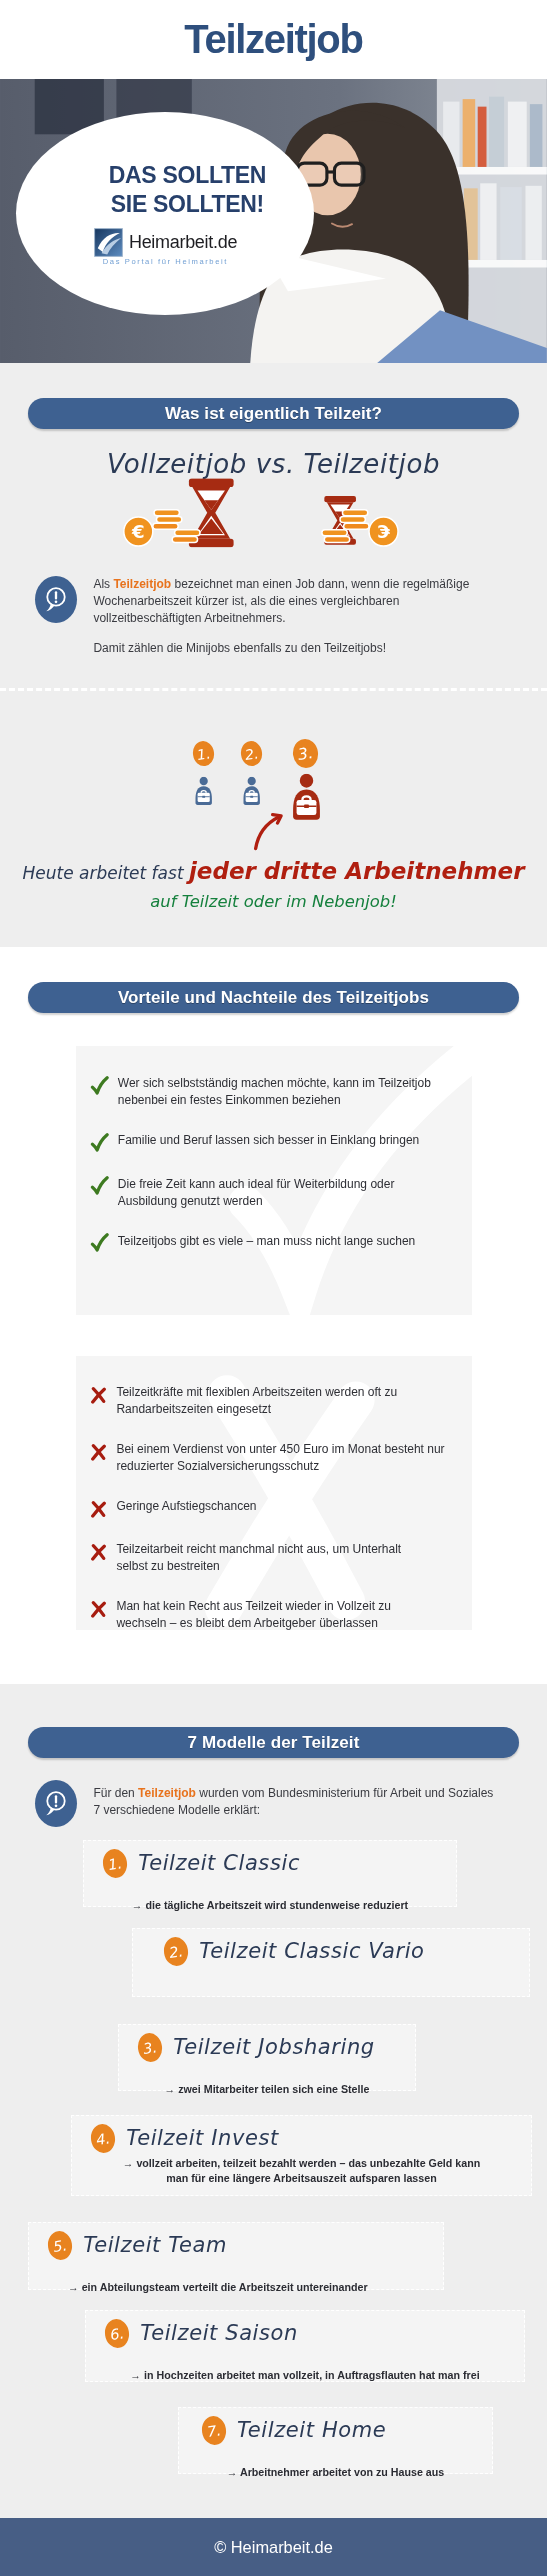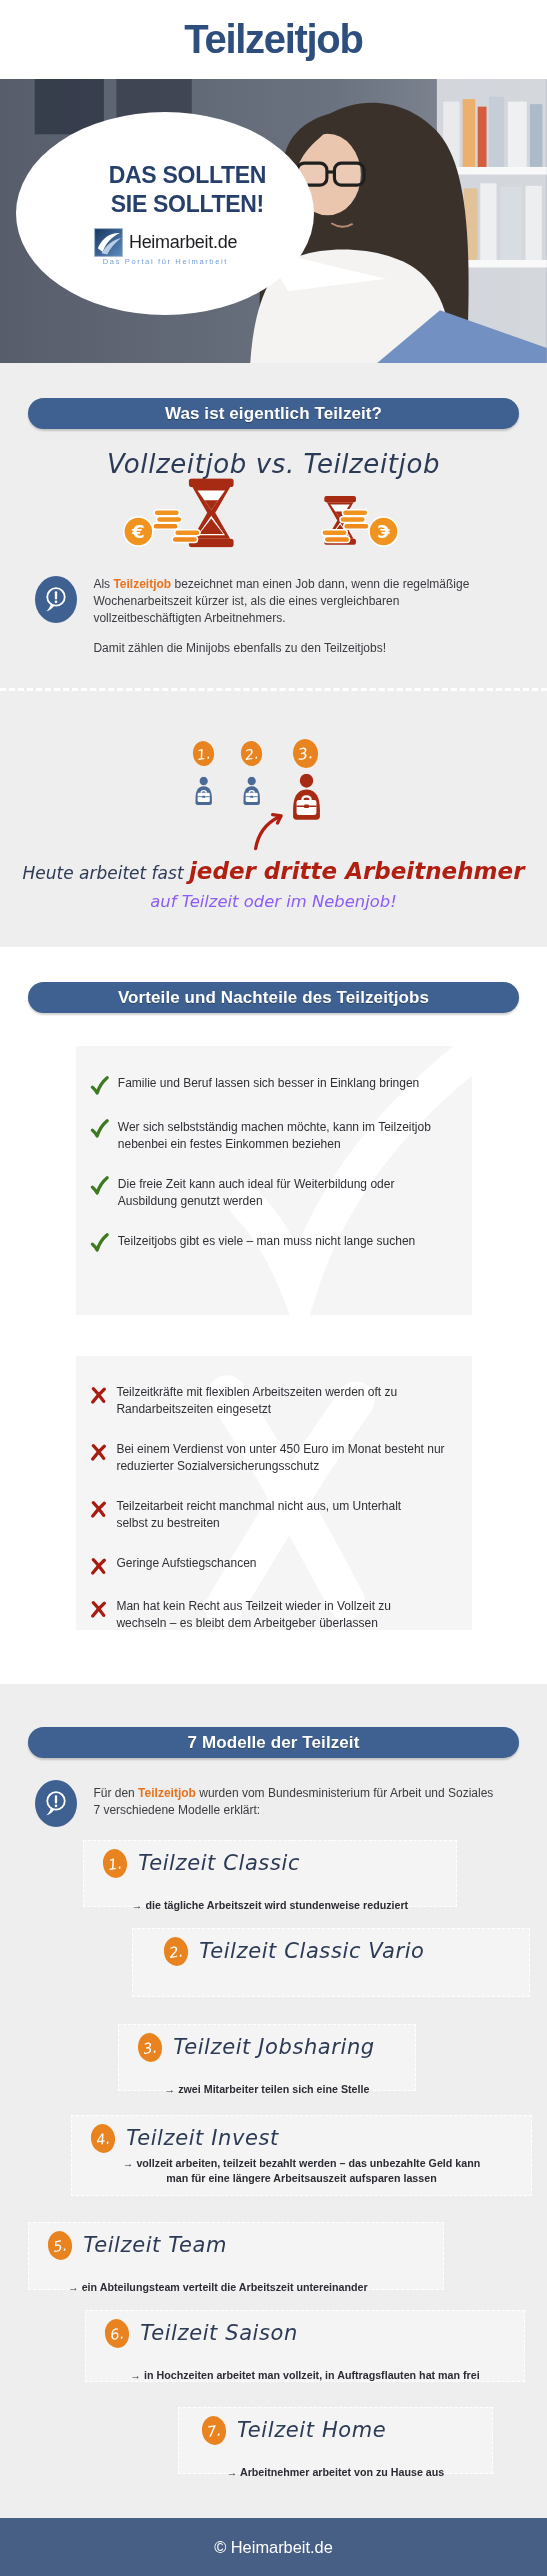--- a/index.html
+++ b/index.html
@@ -31,21 +31,21 @@
   .info-text .hl{color:#e8731d;font-weight:bold;}
   .note{margin-top:13.2px;}
 
   
   .vs-title{position:absolute;top:86px;left:0;width:100%;text-align:center;font-size:26px;color:#2b3a55;letter-spacing:0.6px;}
   .divider{position:absolute;left:0;width:100%;border-top:3.1px dashed #ffffff;}
   .stat-num{position:absolute;background:#e8831f;border-radius:50%;color:#fff;display:flex;align-items:center;justify-content:center;font-size:14px;transform:rotate(-8deg);}
   .stat-cap1{position:absolute;top:495px;width:100%;text-align:center;}
   .cap-blue{font-size:17px;color:#2b3a55;}
   .cap-red{font-size:23px;font-weight:bold;color:#b01f10;}
-  .stat-cap2{position:absolute;top:529px;width:100%;text-align:center;font-size:16.4px;color:#8b5cf6;}
+  .stat-cap2{position:absolute;top:529px;width:100%;text-align:center;font-size:16.4px;color:#15803d;}
 
   
   .pc-card{position:absolute;left:76px;width:396px;background:#f5f5f5;overflow:hidden;}
   .pc-card .wm{position:absolute;z-index:0;left:0;top:0;}
   .pc-list{position:relative;z-index:1;list-style:none;margin:0;padding:29px 21.4px 0 14px;}
   .pc-list li{display:flex;gap:8.8px;margin-bottom:23px;align-items:flex-start;}
   .pc-list li svg{flex:0 0 auto;margin-top:0.6px;}
   .pc-list li span{font-size:12px;line-height:17px;color:#2e2f35;}
 
   
@@ -251,27 +251,27 @@
 
   <div class="pc-card" style="top:99px;height:269px;">
     <svg class="wm" width="396" height="269" viewBox="0 0 630 428">
       <path d="M270,250 Q320,300 355,390 Q420,180 620,20" fill="none" stroke="#ffffff" stroke-width="55" stroke-linecap="round"></path>
     </svg>
     <ul class="pc-list">
       <li>
           <svg width="19" height="20" viewBox="0 0 32 34">
             <use href="#sym-check"></use>
           </svg>
-          <span style="max-width:330px;">Familie und Beruf lassen sich besser in Einklang bringen</span>
+          <span style="max-width:330px;">Wer sich selbstständig machen möchte, kann im Teilzeitjob nebenbei ein festes Einkommen beziehen</span>
         </li>
       <li>
           <svg width="19" height="20" viewBox="0 0 32 34">
             <use href="#sym-check"></use>
           </svg>
-          <span style="max-width:330px;">Wer sich selbstständig machen möchte, kann im Teilzeitjob nebenbei ein festes Einkommen beziehen</span>
+          <span style="max-width:330px;">Familie und Beruf lassen sich besser in Einklang bringen</span>
         </li>
       <li>
           <svg width="19" height="20" viewBox="0 0 32 34">
             <use href="#sym-check"></use>
           </svg>
           <span style="max-width:308px;">Die freie Zeit kann auch ideal für Weiterbildung oder Ausbildung genutzt werden</span>
         </li>
       <li>
           <svg width="19" height="20" viewBox="0 0 32 34">
             <use href="#sym-check"></use>
@@ -296,27 +296,27 @@
       <li>
           <svg width="17.6" height="19.5" viewBox="0 0 32 34">
             <use href="#sym-x"></use>
           </svg>
           <span style="max-width:330px;">Bei einem Verdienst von unter 450 Euro im Monat besteht nur reduzierter Sozialversicherungsschutz</span>
         </li>
       <li>
           <svg width="17.6" height="19.5" viewBox="0 0 32 34">
             <use href="#sym-x"></use>
           </svg>
-          <span style="max-width:315px;">Teilzeitarbeit reicht manchmal nicht aus, um Unterhalt selbst zu bestreiten</span>
+          <span style="max-width:315px;">Geringe Aufstiegschancen</span>
         </li>
       <li>
           <svg width="17.6" height="19.5" viewBox="0 0 32 34">
             <use href="#sym-x"></use>
           </svg>
-          <span style="max-width:315px;">Geringe Aufstiegschancen</span>
+          <span style="max-width:315px;">Teilzeitarbeit reicht manchmal nicht aus, um Unterhalt selbst zu bestreiten</span>
         </li>
       <li>
           <svg width="17.6" height="19.5" viewBox="0 0 32 34">
             <use href="#sym-x"></use>
           </svg>
           <span style="max-width:302px;">Man hat kein Recht aus Teilzeit wieder in Vollzeit zu wechseln – es bleibt dem Arbeitgeber überlassen</span>
         </li>
     </ul>
   </div>
 </section>

